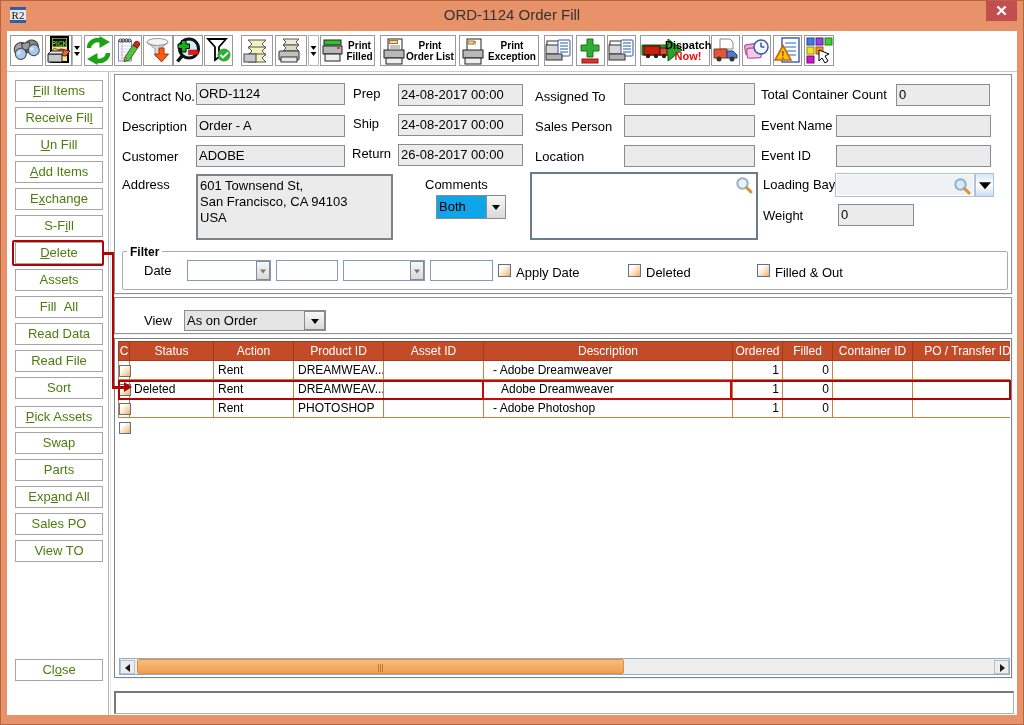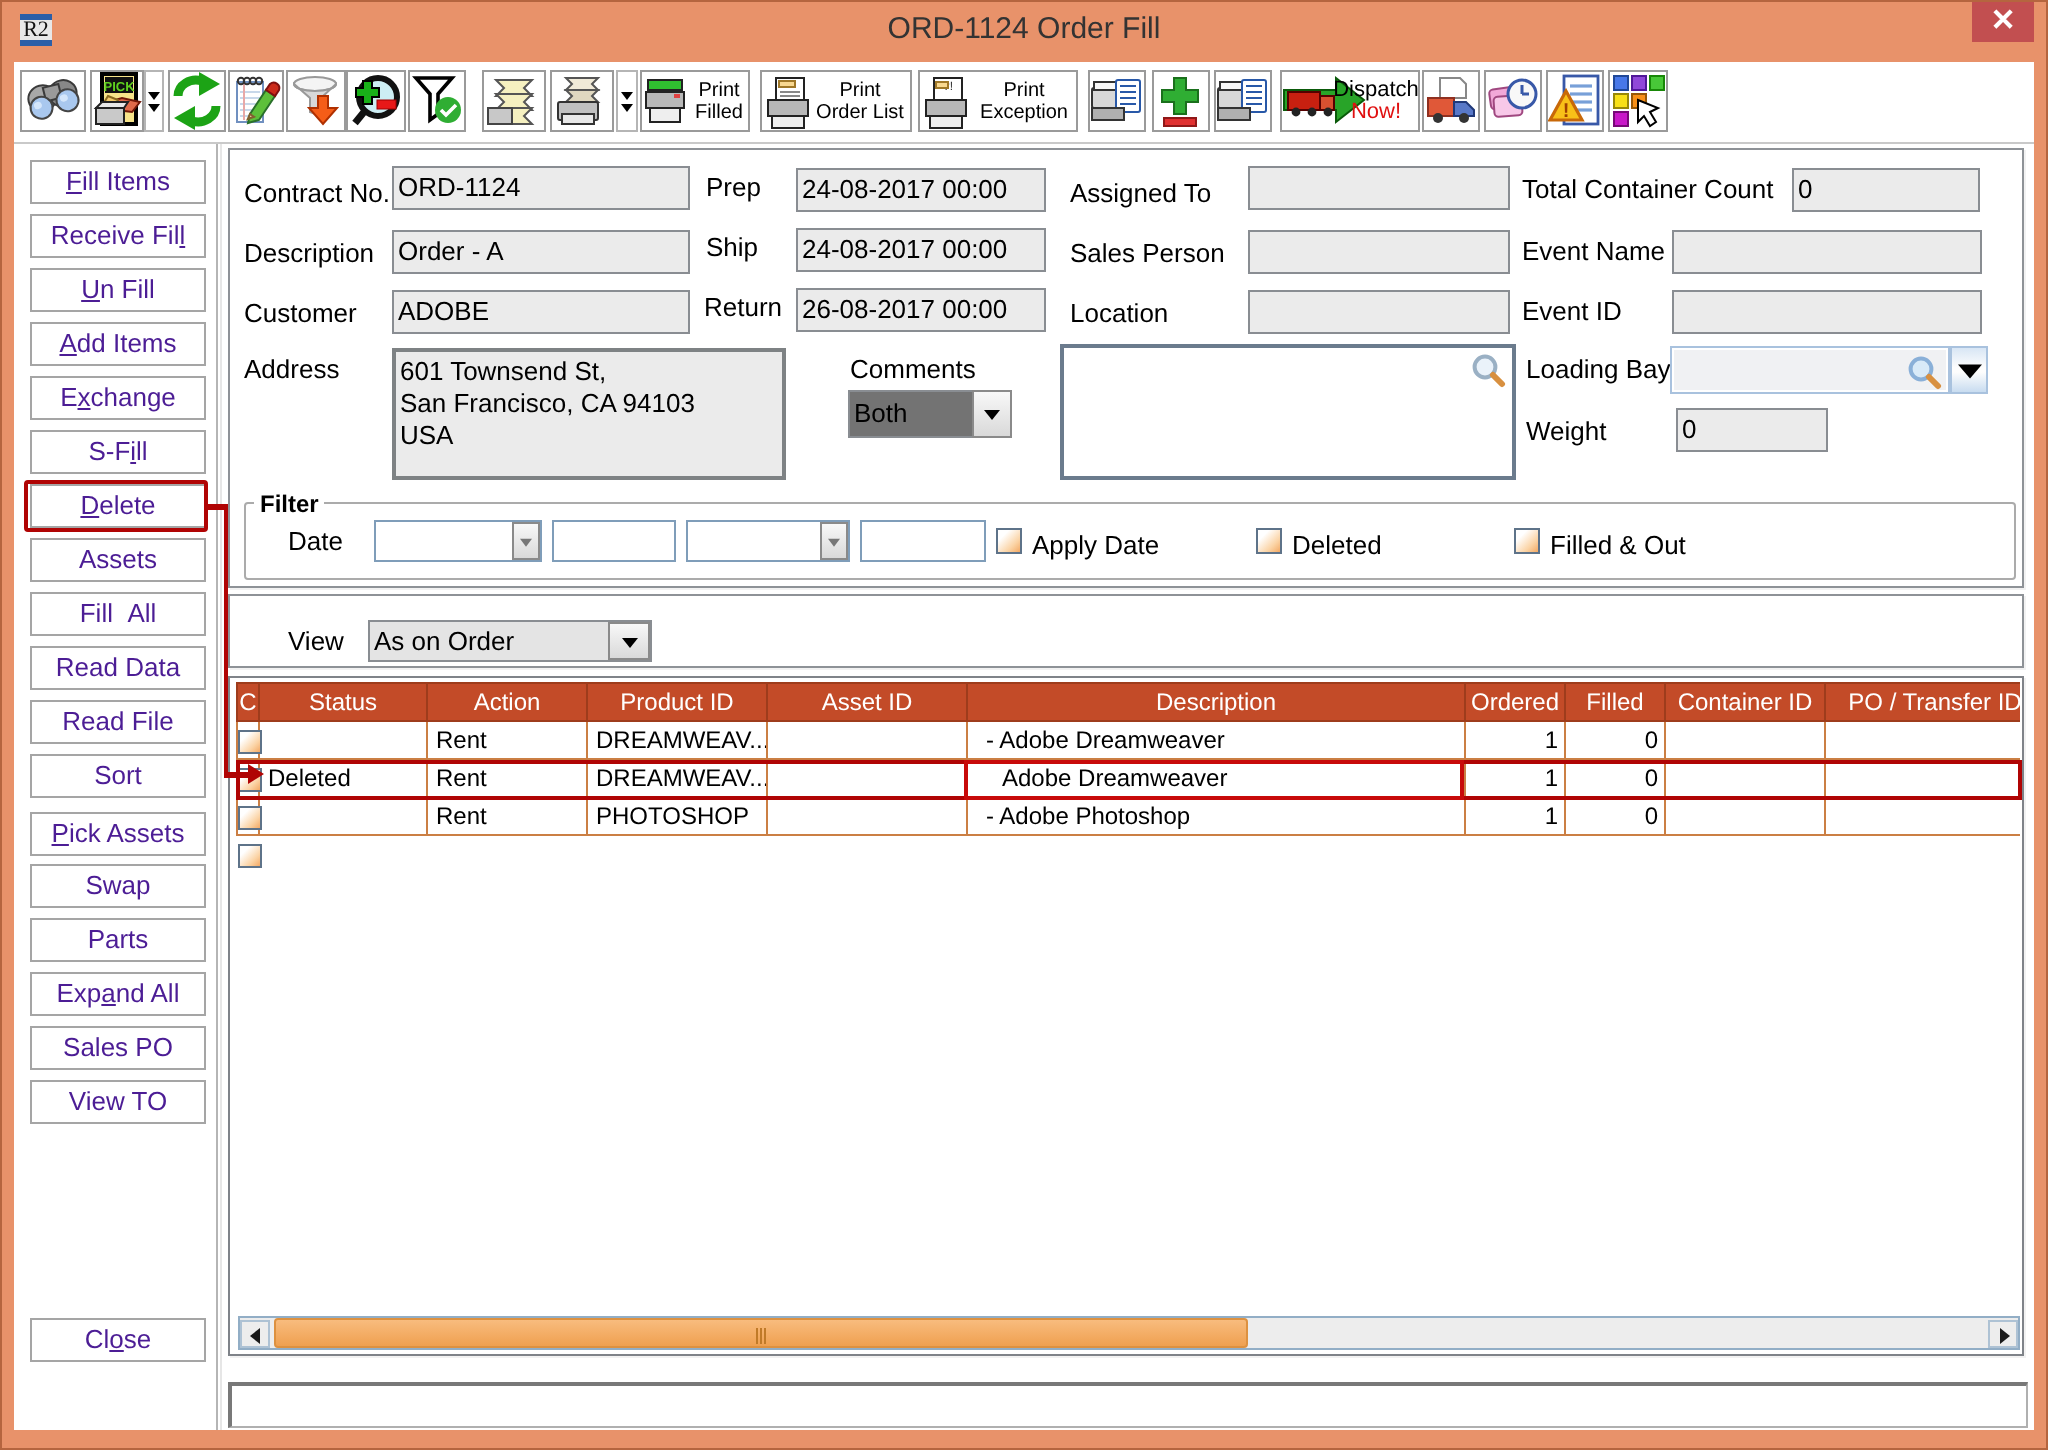--- a/index.html
+++ b/index.html
@@ -5,34 +5,34 @@
 body{font-family:"Liberation Sans",sans-serif;position:relative;background:#fff;font-size:13px;color:#000;}
 .abs{position:absolute;}
 .frame{position:absolute;inset:0;background:#E8926A;border:1px solid #B5653F;}
 .inner{position:absolute;left:7px;top:31px;width:1010px;height:684px;background:#fff;}
 .title{position:absolute;top:0;left:0;width:1024px;height:31px;color:#333;font-size:15px;text-align:center;line-height:30px;}
 .closebtn{position:absolute;left:986px;top:1px;width:31px;height:20px;background:#C24F50;color:#fff;text-align:center;font-size:15px;line-height:19px;font-weight:bold;}
 .r2{position:absolute;left:10px;top:7px;width:16px;height:16px;background:#E8E8E8;border-top:3px solid #2B5FA8;border-bottom:3px solid #2B5FA8;font-family:"Liberation Serif",serif;font-size:11px;line-height:10px;text-align:center;color:#111;}
 .tline{position:absolute;left:7px;top:71px;width:1010px;height:1px;background:#C9C9C9;}
 .vsep{position:absolute;left:108px;top:72px;width:1px;height:643px;background:#B5B5B5;}
 .vsep2{position:absolute;left:110px;top:72px;width:1px;height:643px;background:#E6E6E6;}
-.sbtn{position:absolute;left:15px;width:88px;height:22px;background:#fff;border:1px solid #A5A5A5;text-align:center;line-height:20px;font-size:13px;color:#4c1d95;}
+.sbtn{position:absolute;left:15px;width:88px;height:22px;background:#fff;border:1px solid #A5A5A5;text-align:center;line-height:20px;font-size:13px;color:#4d7c0f;}
 .panel{position:absolute;border:1px solid #8E9297;box-shadow:inset 1px 1px 0 #fff, 1px 1px 0 #F2F2F2;background:#fff;}
 .lbl{position:absolute;font-size:13px;color:#000;white-space:nowrap;}
 .fld{position:absolute;background:#EBEBEB;border:1px solid #898D92;font-size:13px;line-height:20px;padding-left:2px;white-space:nowrap;overflow:hidden;}
 .wfld{position:absolute;background:#fff;border:1px solid #7F9DB9;}
 .combtn{position:absolute;background:linear-gradient(#F8F8F8,#D9D9D9);border:1px solid #8A8A8A;}
 .arr{width:0;height:0;border-left:4px solid transparent;border-right:4px solid transparent;border-top:5px solid #000;position:absolute;left:50%;top:50%;transform:translate(-50%,-40%);}
 .cb{position:absolute;width:13px;height:13px;border:1.5px solid #5E7389;background:linear-gradient(135deg,#FFFFFF 25%,#FBD3A4 70%,#F3A964 100%);}
 .grid td{border:1px solid #CB7F44;padding:0 0 0 4px;font-size:12px;color:#000;white-space:nowrap;overflow:hidden;}
 .grid td.num{text-align:right;padding:0 3px 0 0;}
 .hc{background:#C34B28;color:#fff;font-weight:normal;font-size:12px;border:1px solid #9E3C1C;text-align:center;white-space:nowrap;overflow:hidden;}
 .red{position:absolute;border:2px solid #B00404;}
 .ticon{position:absolute;top:35px;height:31px;background:#fff;border:1px solid #9A9A9A;}
-.ptxt{position:absolute;font-weight:normal;font-size:10px;line-height:11px;text-align:center;color:#000;}
+.ptxt{position:absolute;font-weight:bold;font-size:10px;line-height:11px;text-align:center;color:#000;}
 </style></head>
 <body>
 <div class="frame"></div>
 <div class="title">ORD-1124 Order Fill</div>
 <div class="r2">R2</div>
 <div class="closebtn">✕</div>
 <div class="inner"></div>
 <div class="tline"></div>
 <div class="vsep"></div>
 <div class="vsep2"></div>
@@ -260,21 +260,21 @@
 <div class="fld" style="left:196px;top:145px;width:149px;height:22px;">ADOBE</div>
 <div class="lbl" style="left:122px;top:177px;">Address</div>
 <div class="fld" style="left:196px;top:174px;width:197px;height:66px;border:2px solid #7E8284;line-height:16px;padding-top:2px;">601 Townsend St,<br>San Francisco, CA 94103<br>USA</div>
 <div class="lbl" style="left:353px;top:86px;">Prep</div>
 <div class="fld" style="left:398px;top:84px;width:125px;height:22px;">24-08-2017 00:00</div>
 <div class="lbl" style="left:353px;top:116px;">Ship</div>
 <div class="fld" style="left:398px;top:114px;width:125px;height:22px;">24-08-2017 00:00</div>
 <div class="lbl" style="left:352px;top:146px;">Return</div>
 <div class="fld" style="left:398px;top:144px;width:125px;height:22px;">26-08-2017 00:00</div>
 <div class="lbl" style="left:425px;top:177px;">Comments</div>
-<div class="fld" style="left:424px;top:195px;width:63px;height:24px;background:#737373;line-height:22px;">Both</div>
+<div class="fld" style="left:436px;top:195px;width:63px;height:24px;background:#0ea5e9;line-height:22px;">Both</div>
 <div class="combtn" style="left:486px;top:195px;width:20px;height:24px;">
     <span class="arr"></span>
   </div>
 <div class="lbl" style="left:535px;top:89px;">Assigned To</div>
 <div class="fld" style="left:624px;top:83px;width:131px;height:22px;"></div>
 <div class="lbl" style="left:535px;top:119px;">Sales Person</div>
 <div class="fld" style="left:624px;top:115px;width:131px;height:22px;"></div>
 <div class="lbl" style="left:535px;top:149px;">Location</div>
 <div class="fld" style="left:624px;top:145px;width:131px;height:22px;"></div>
 <div class="wfld" style="left:530px;top:172px;width:228px;height:68px;border:2px solid #6B7B8D;">

